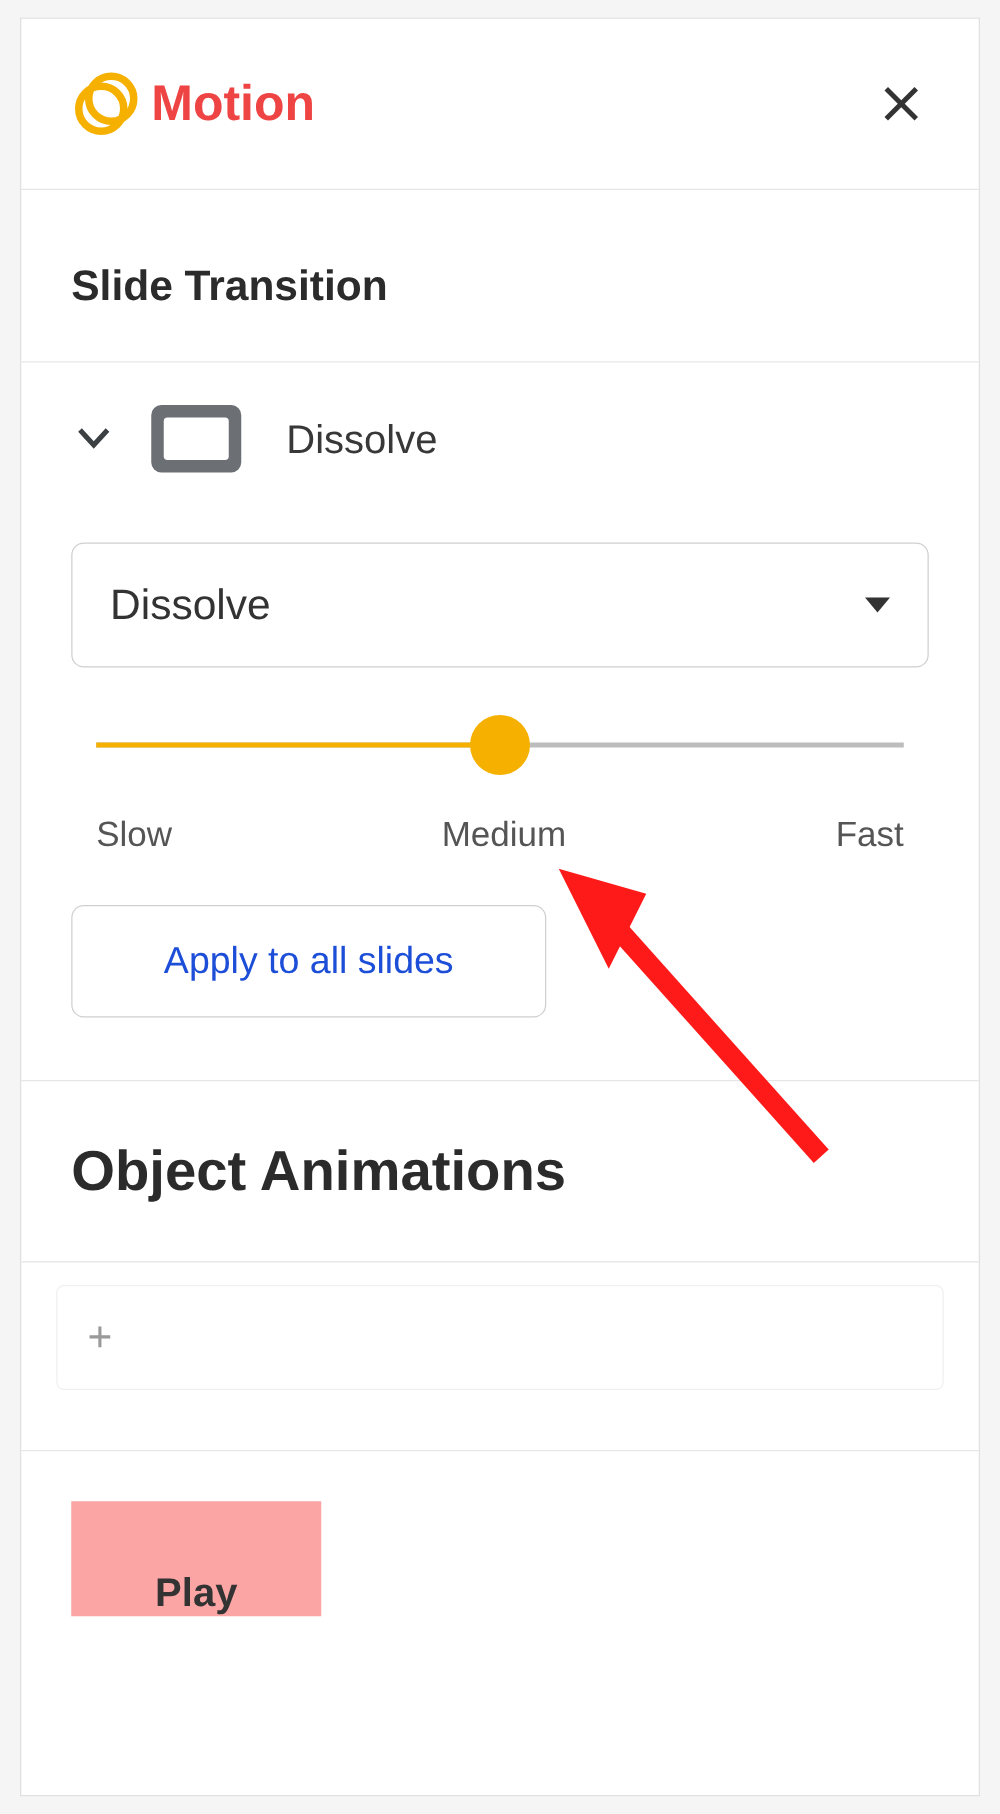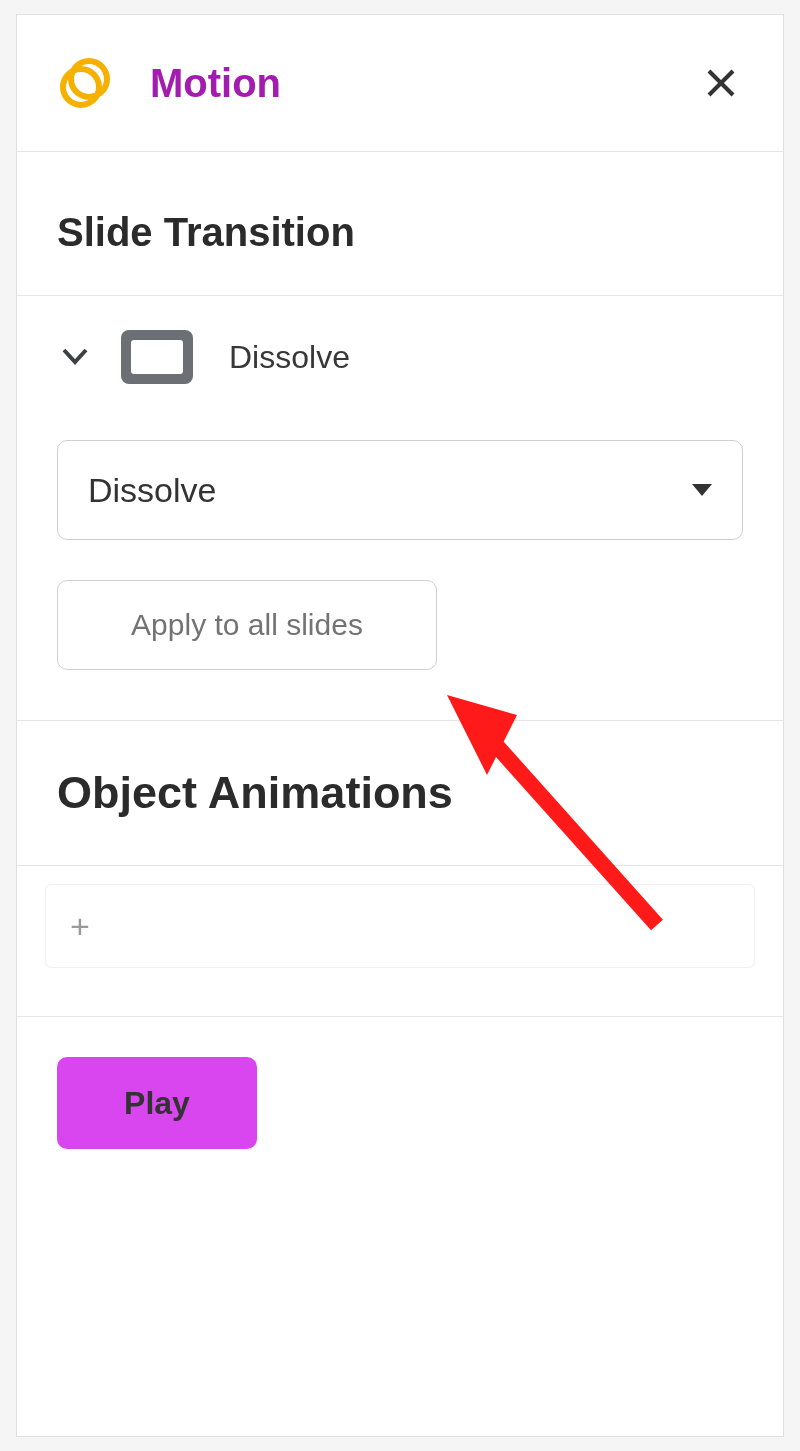--- a/index.html
+++ b/index.html
@@ -20,34 +20,34 @@
     display: flex;
     align-items: center;
     padding: 40px 40px 40px 40px;
     border-bottom: 1px solid #e5e5e5;
   }
   .hdr .icon-wrap { width: 56px; height: 56px; display:flex; align-items:center; justify-content:center; }
   .hdr .title {
     flex: 1;
     font-size: 40px;
     font-weight: 700;
-    color: #a21caf;
-    margin-left: 37px;
+    color: #ef4444;
+    margin-left: 8px;
   }
   .hdr .close {
     width: 44px; height: 44px;
     display:flex; align-items:center; justify-content:center;
     cursor: pointer;
     color: #333;
   }
 
   
   .trans-head {
     padding: 58px 40px 40px 40px;
-    font-size: 40px;
+    font-size: 34px;
     font-weight: 700;
     color: #2b2b2b;
     border-bottom: 1px solid #e8e8e8;
   }
 
   
   .trans-row {
     display:flex;
     align-items:center;
     gap: 24px;
@@ -135,21 +135,21 @@
 
   
   .apply-wrap { padding: 40px 40px 50px 40px; }
   .apply-btn {
     width: 380px;
     height: 90px;
     border: 1px solid #d0d0d0;
     border-radius: 10px;
     background: #fff;
     font-size: 30px;
-    color:#737373;
+    color:#1d4ed8;
     cursor:pointer;
     display:flex;
     align-items:center;
     justify-content:center;
   }
 
   
   .obj-head {
     padding: 46px 40px 46px 40px;
     font-size: 45px;
@@ -172,27 +172,27 @@
     font-size: 34px;
     color:#9a9a9a;
     line-height: 1;
   }
 
   
   .play-wrap { margin-top: 48px; border-top:1px solid #e8e8e8; padding: 40px 40px; }
   .play-btn {
     width: 200px;
     height: 92px;
-    background: #d946ef;
-    border-radius: 10px;
+    background: #fca5a5;
+    border-radius: 0;
     font-size: 32px;
     font-weight: 600;
     color:#333;
     display:flex;
-    align-items:center;
+    align-items:flex-end;
     justify-content:center;
     cursor:pointer;
     border: none;
   }
 
   
   .annot-arrow {
     position:absolute;
     pointer-events:none;
   }
@@ -230,20 +230,31 @@
     <span class="trans-name">Dissolve</span>
   </div>
 
   <div class="dropdown-wrap">
     <div class="dropdown">
       <span class="dd-label">Dissolve</span>
       <span class="dd-caret"></span>
     </div>
   </div>
 
+  <div class="slider-wrap">
+    <div class="slider-track">
+      <div class="slider-fill" id="slider-fill" style="width: 50%;"></div>
+      <div class="slider-thumb" id="slider-thumb" style="left: 50%;"></div>
+    </div>
+    <div class="slider-labels">
+      <span>Slow</span>
+      <span>Medium</span>
+      <span>Fast</span>
+    </div>
+  </div>
 
   <div class="apply-wrap">
     <button class="apply-btn">
       <span>Apply to all slides</span>
     </button>
   </div>
 
   <div class="section-divider"></div>
 
   <div class="obj-head">Object Animations</div>

